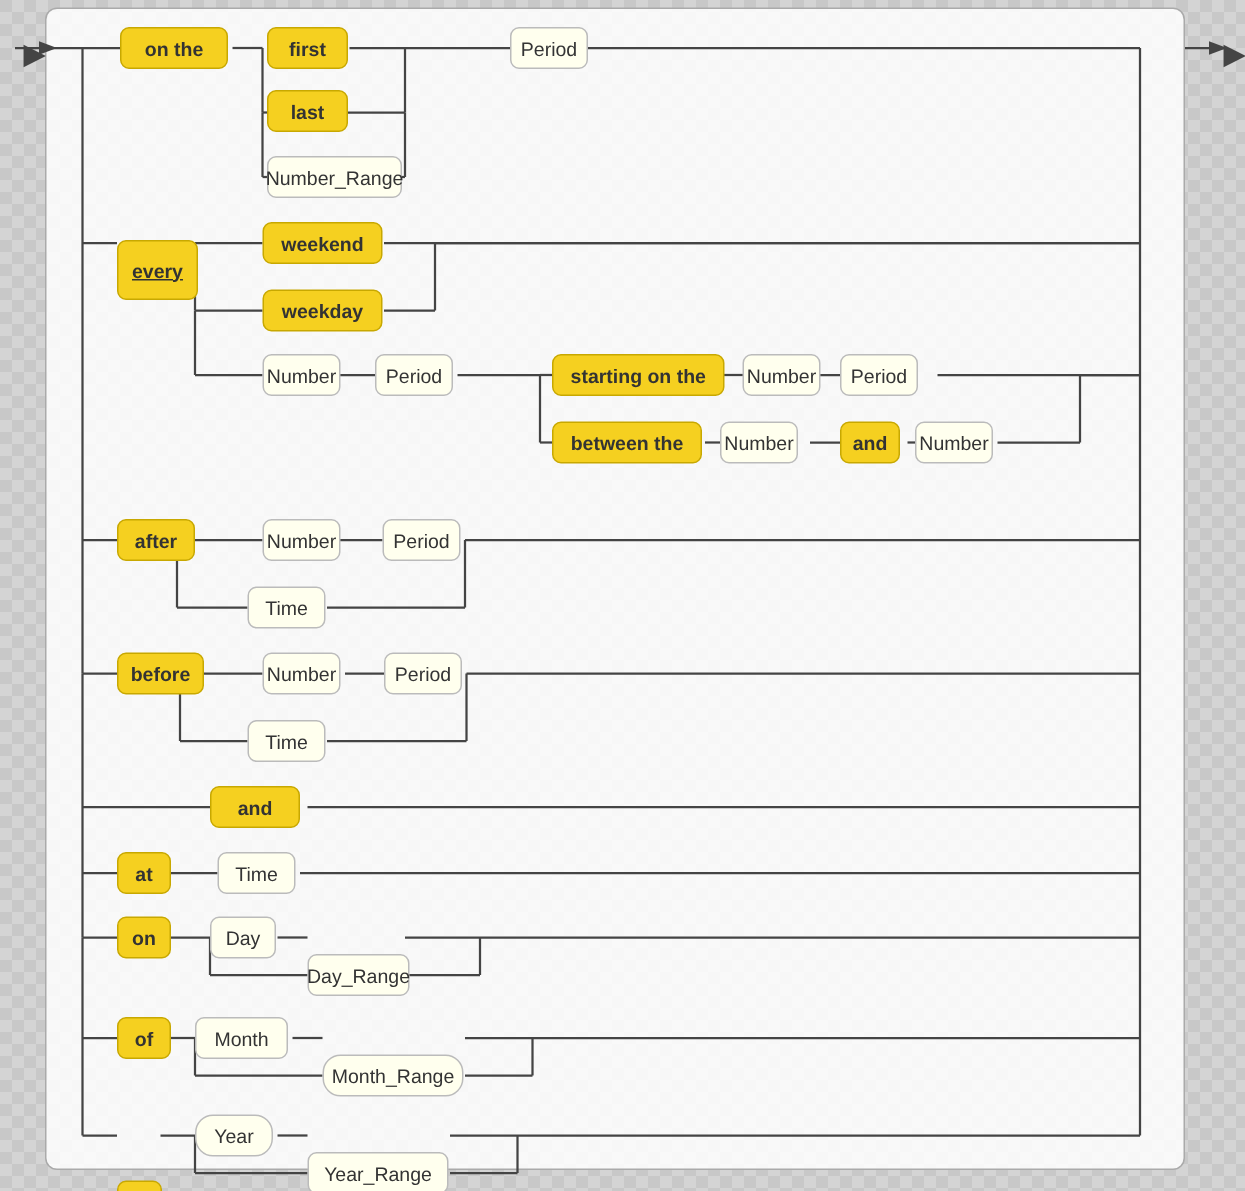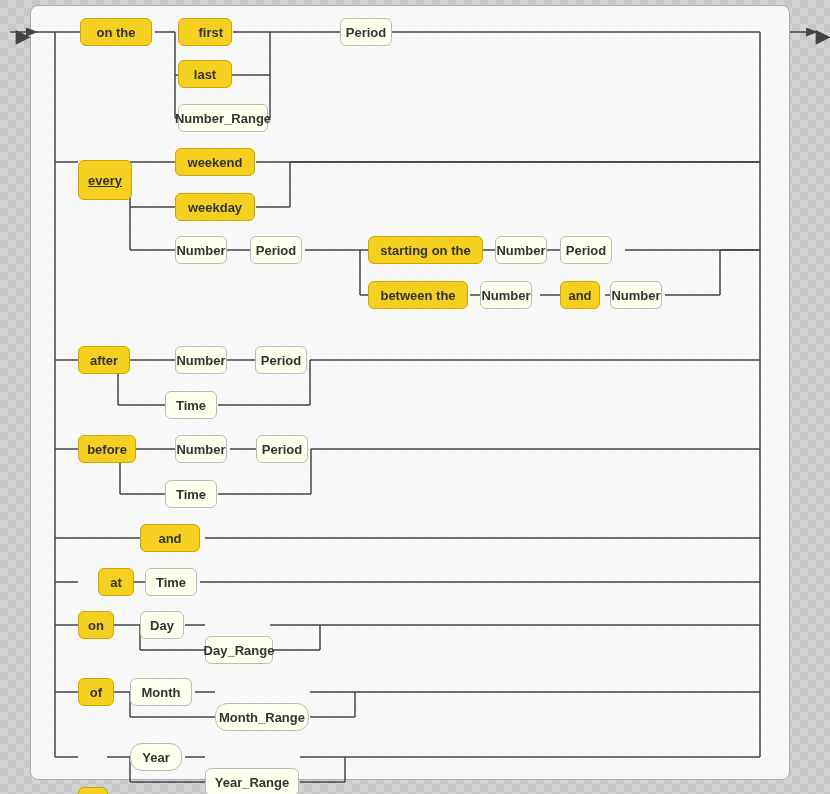--- a/index.html
+++ b/index.html
@@ -71,21 +71,21 @@
     }
     .token-yellow {
       background: #f5d020;
       border: 1.5px solid #c8a800;
       color: #333;
     }
     .token-white {
       background: #ffffee;
       border: 1.5px solid #bbb;
       color: #333;
-      font-weight: bold;
+      font-weight: normal;
     }
   </style>
 </head>
 <body>
 
 <div class="diagram-container">
   <div class="bg"></div>
   <div class="main-box"></div>
 
   <svg class="lines-svg">
@@ -235,21 +235,21 @@
     <line x1="760" y1="32" x2="760" y2="757" stroke="#444" stroke-width="1.5"></line>
   </svg>
 
   <div class="token" style="position:absolute; top:22px; left:8px; font-size:18px; color:#444;">▶</div>
 
   <div class="token" style="position:absolute; top:22px; left:808px; font-size:18px; color:#444;">▶</div>
 
   <div class="token token-yellow" style="left:80px; top:18px; width:72px; height:28px;">
     <span>on the</span>
   </div>
-  <div class="token token-yellow" style="left:178px; top:18px; width:54px; height:28px;justify-content:flex-end;">
+  <div class="token token-yellow" style="left:178px; top:18px; width:54px; height:28px;">
     <span>first</span>
   </div>
   <div class="token token-white" style="left:340px; top:18px; width:52px; height:28px;">
     <span>Period</span>
   </div>
 
   <div class="token token-yellow" style="left:178px; top:60px; width:54px; height:28px;">
     <span>last</span>
   </div>
 
@@ -322,21 +322,21 @@
   </div>
 
   <div class="token token-white" style="left:165px; top:480px; width:52px; height:28px;">
     <span>Time</span>
   </div>
 
   <div class="token token-yellow" style="left:140px; top:524px; width:60px; height:28px;">
     <span>and</span>
   </div>
 
-  <div class="token token-yellow" style="left:78px; top:568px; width:36px; height:28px;margin-left:20px;">
+  <div class="token token-yellow" style="left:78px; top:568px; width:36px; height:28px;">
     <span>at</span>
   </div>
   <div class="token token-white" style="left:145px; top:568px; width:52px; height:28px;">
     <span>Time</span>
   </div>
 
   <div class="token token-yellow" style="left:78px; top:611px; width:36px; height:28px;">
     <span>on</span>
   </div>
   <div class="token token-white" style="left:140px; top:611px; width:44px; height:28px;">

